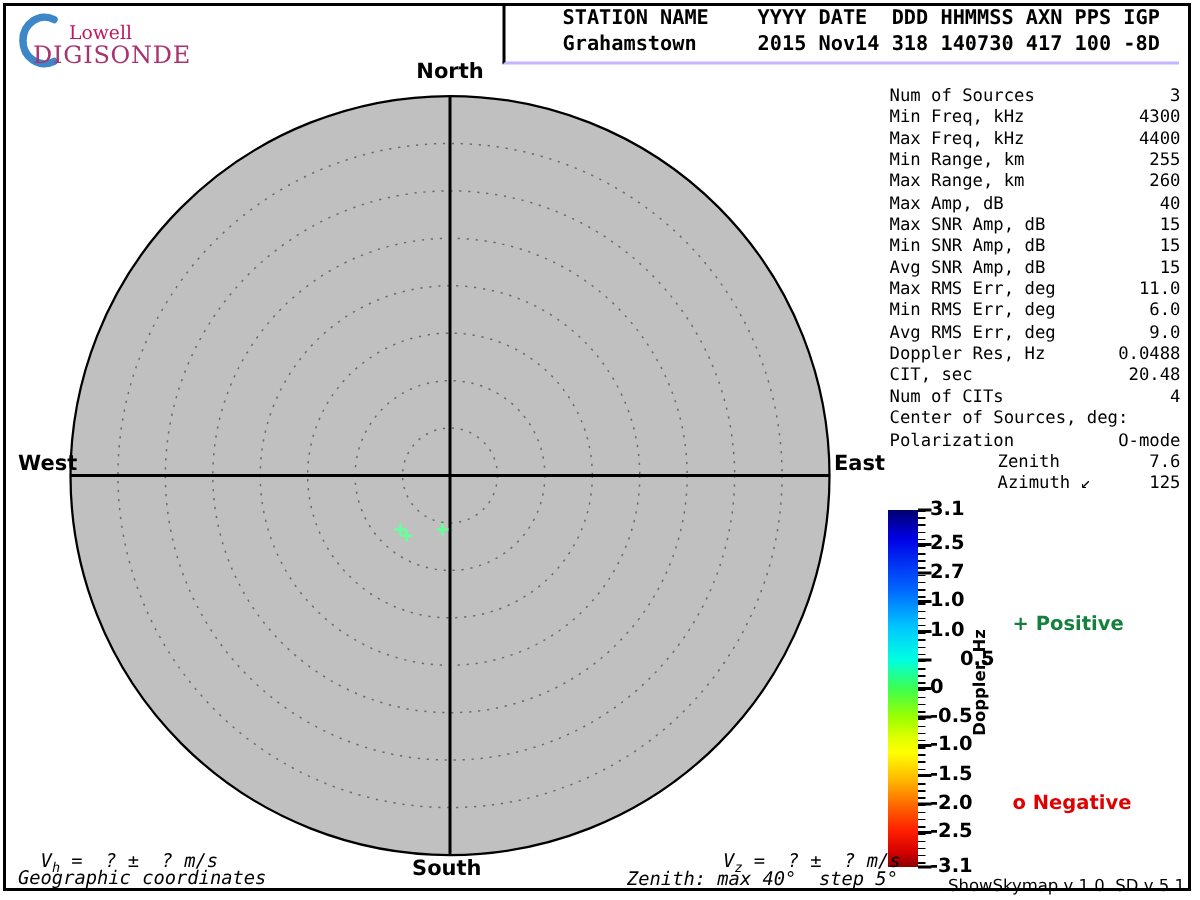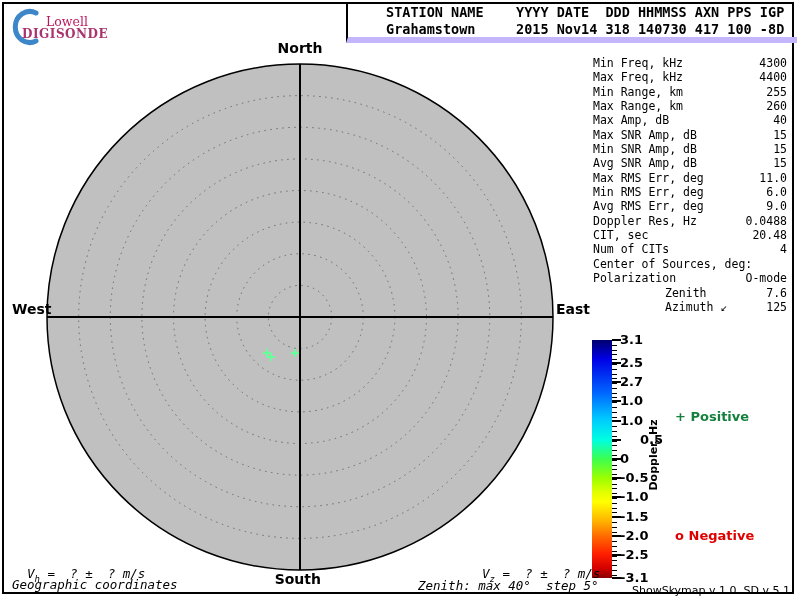--- a/index.html
+++ b/index.html
@@ -5,24 +5,24 @@
   html,body{margin:0;padding:0}
   body{width:800px;height:600px;position:relative;background:#fff;color:#000;
        font-family:"DejaVu Sans","Liberation Sans",sans-serif;overflow:hidden}
   .frame{position:absolute;left:2px;top:2px;width:792px;height:592px;
          border:2px solid #000;box-sizing:border-box;pointer-events:none}
   
   .logo-crescent{position:absolute;left:9px;top:8px}
   .logo-lowell{position:absolute;left:46px;top:14px;font-family:"DejaVu Serif","Liberation Serif",serif;
                font-size:12.5px;color:#be185d}
   .logo-digisonde{position:absolute;left:22px;top:27px;font-family:"DejaVu Serif","Liberation Serif",serif;
-               font-weight:bold;font-size:12px;color:#a8336e;letter-spacing:.5px}
+               font-weight:normal;font-size:16px;color:#a8336e;letter-spacing:.5px}
   
-  .header-box{position:absolute;left:346px;top:2px;width:451px;height:41px;
-              border-left:2px solid #000;border-bottom:6px solid #c4b5fd;box-sizing:border-box}
+  .header-box{position:absolute;left:335px;top:2px;width:451px;height:41px;
+              border-left:2px solid #000;border-bottom:2px solid #c4b5fd;box-sizing:border-box}
   .header-line{position:absolute;white-space:pre;font-family:"DejaVu Sans Mono","Liberation Mono",monospace;
                font-weight:bold;font-size:13.5px}
   .hl1{left:38px;top:2px}
   .hl2{left:38px;top:19px}
   
   .skymap{position:absolute;left:20px;top:37px}
   .compass{position:absolute;font-weight:bold;font-size:14px}
   .compass.n{left:270px;top:40px;width:60px;text-align:center}
   .compass.s{left:261px;top:571px;width:60px;text-align:right}
   .compass.w{left:12px;top:301px}
@@ -91,20 +91,21 @@
       <path d="M 247 320 H 255 M 251 316 V 324" stroke="#66ff99" stroke-width="1.8" fill="none"></path>
       <path d="M 271 316 H 279 M 275 312 V 320" stroke="#66ff99" stroke-width="1.8" fill="none"></path>
     </g>
 </svg>
 <div class="compass n">North</div>
 <div class="compass s">South</div>
 <div class="compass w">West</div>
 <div class="compass e">East</div>
 
 <div class="info-panel" id="info-panel">
+    <div class="info-row"><span>Num of Sources</span><span>3</span></div>
     <div class="info-row"><span>Min Freq, kHz</span><span>4300</span></div>
     <div class="info-row"><span>Max Freq, kHz</span><span>4400</span></div>
     <div class="info-row"><span>Min Range, km</span><span>255</span></div>
     <div class="info-row"><span>Max Range, km</span><span>260</span></div>
     <div class="info-row"><span>Max Amp, dB</span><span>40</span></div>
     <div class="info-row"><span>Max SNR Amp, dB</span><span>15</span></div>
     <div class="info-row"><span>Min SNR Amp, dB</span><span>15</span></div>
     <div class="info-row"><span>Avg SNR Amp, dB</span><span>15</span></div>
     <div class="info-row"><span>Max RMS Err, deg</span><span>11.0</span></div>
     <div class="info-row"><span>Min RMS Err, deg</span><span>6.0</span></div>

